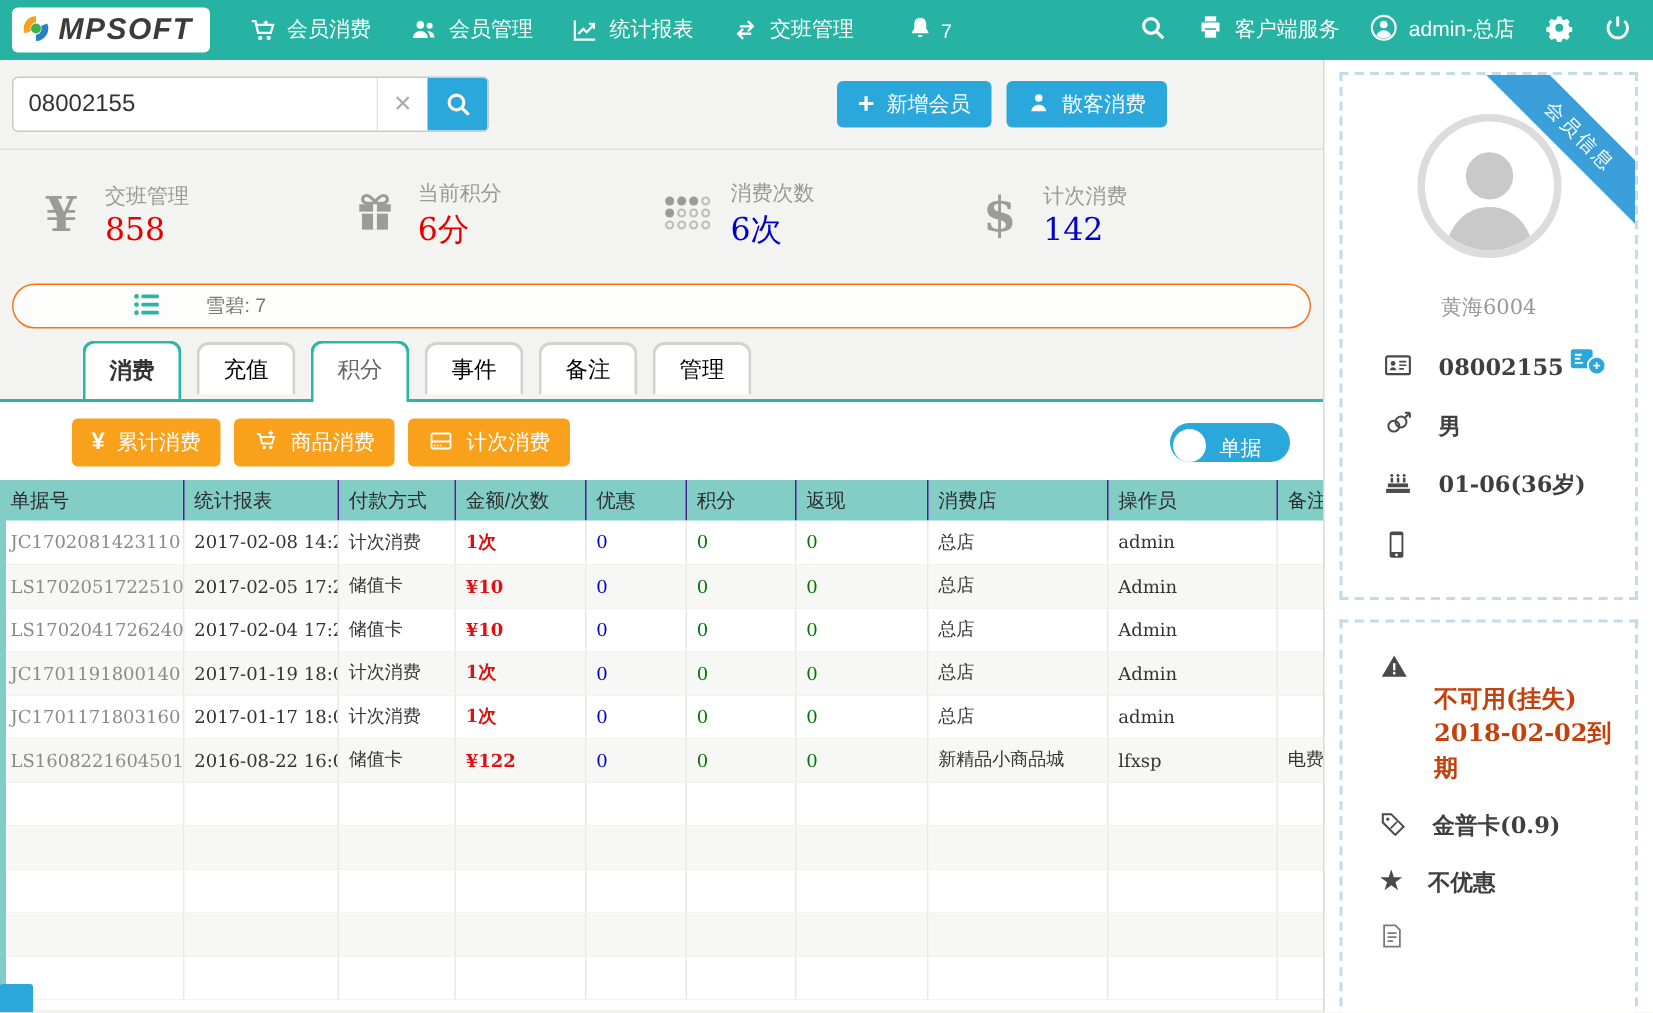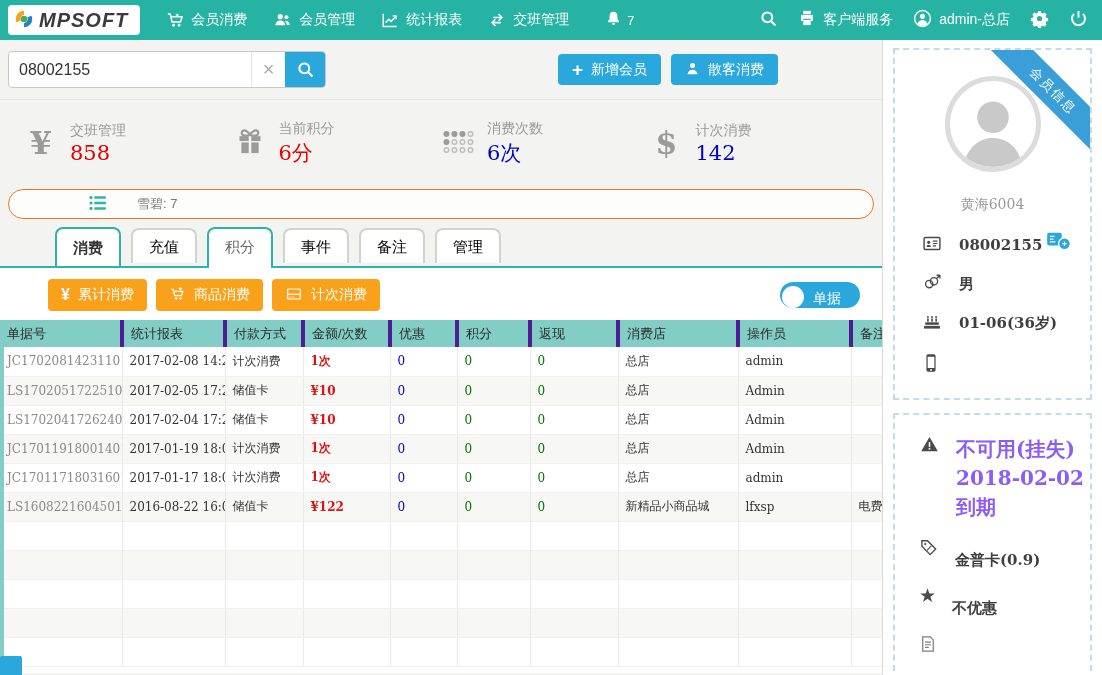--- a/index.html
+++ b/index.html
@@ -53,21 +53,21 @@
   .orange-btn .yen { font-size:16px; font-weight:bold; }
   .toggle { margin-left:auto; width:80px; height:26px; border-radius:13px; background:#2aa7db; display:flex; align-items:flex-end; cursor:pointer; position:relative; }
   .toggle .knob { width:22px; height:22px; border-radius:50%; background:#fff; margin-left:2px; }
   .toggle .t-label { color:#fff; font-size:14px; margin-left:9px; }
 
   
   .table-wrap { width:882px; overflow:hidden; position:relative; }
   table { border-collapse:collapse; table-layout:fixed; width:950px; }
   col.c0{width:122px} col.c1{width:103px} col.c2{width:78px} col.c3{width:87px} col.c4{width:67px}
   col.c5{width:73px} col.c6{width:88px} col.c7{width:120px} col.c8{width:113px} col.c9{width:99px}
-  th { background:#82cdc5; color:#2c2c2c; font-weight:normal; font-size:13px; text-align:left; height:27px; padding:0 0 0 7px; border-right:4px solid #4c1d95; }
+  th { background:#82cdc5; color:#2c2c2c; font-weight:normal; font-size:13px; text-align:left; height:27px; padding:0 0 0 7px; border-right:1px solid #4c1d95; }
   td { font-family:"DejaVu Serif",serif; font-size:12px; height:29px; padding:0 0 0 7px; border-right:1px solid #e9e9e7; border-bottom:1px solid #f1f1ef; color:#333; white-space:nowrap; overflow:hidden; }
   tbody tr:nth-child(even) { background:#f7f7f5; }
   td:nth-child(1) { color:#8a8a88; }
   td:nth-child(4) { color:#dd1111; font-weight:bold; }
   td:nth-child(5) { color:#0000bb; }
   td:nth-child(6), td:nth-child(7) { color:#007700; }
   .left-strip { position:absolute; left:0; top:0; bottom:0; width:4px; background:#82cdc5; z-index:4; }
 
   .corner-btn { position:absolute; left:0; bottom:0; width:22px; height:19px; background:#2aa7db; border-radius:2px 2px 0 0; cursor:pointer; z-index:9; }
 
@@ -78,22 +78,22 @@
   .panel2 { margin-top:13px; height:268px; padding-top:20px; }
   .ribbon-wrap { position:absolute; top:0; right:0; width:112px; height:112px; overflow:hidden; }
   .ribbon { position:absolute; top:26px; right:-38px; width:150px; transform:rotate(45deg); background:#3a9fd9; color:#fff; text-align:center; font-size:13px; padding:6px 0; letter-spacing:2px; }
   .avatar { width:96px; height:96px; border-radius:50%; border:5px solid #dcdcdc; margin:26px auto 0 auto; overflow:hidden; background:#fff; }
   .member-name { text-align:center; color:#999; font-size:14px; margin-top:24px; font-family:"DejaVu Serif",serif; }
   .detail-list { margin:20px 0 0 26px; }
   .d-row { display:flex; align-items:center; gap:16px; margin-bottom:17px; color:#4a4a4a; position:relative; }
   .d-row .d-text { font-family:"DejaVu Serif",serif; font-weight:bold; font-size:15px; color:#3f3f3f; }
   .swipe-btn { position:absolute; right:18px; top:-3px; cursor:pointer; }
   .p2-row { display:flex; align-items:flex-start; gap:16px; margin:0 0 16px 24px; color:#4a4a4a; }
-  .p2-row .p2-text { font-family:"DejaVu Serif",serif; font-weight:bold; font-size:15px; color:#3f3f3f; margin-top:13px; }
-  .status-text { font-family:"DejaVu Serif",serif; font-weight:bold; font-size:20px; color:#8b5cf6; line-height:1.45; }
+  .p2-row .p2-text { font-family:"DejaVu Serif",serif; font-weight:bold; font-size:15px; color:#3f3f3f; margin-top:1px; }
+  .status-text { font-family:"DejaVu Serif",serif; font-weight:bold; font-size:16px; color:#c2410c; line-height:1.45;margin-top:19px; }
   .star-glyph { font-size:19px; color:#4a4a4a; line-height:1; }
 </style>
 </head>
 <body>
 
 <div class="topbar">
   <div class="logo-box">
     <span>
       <svg width="20" height="20" viewBox="0 0 24 24">
           <path d="M12 2a10 10 0 00-9 14l5-2a5 5 0 014-7z" fill="#f9a11b"></path>

